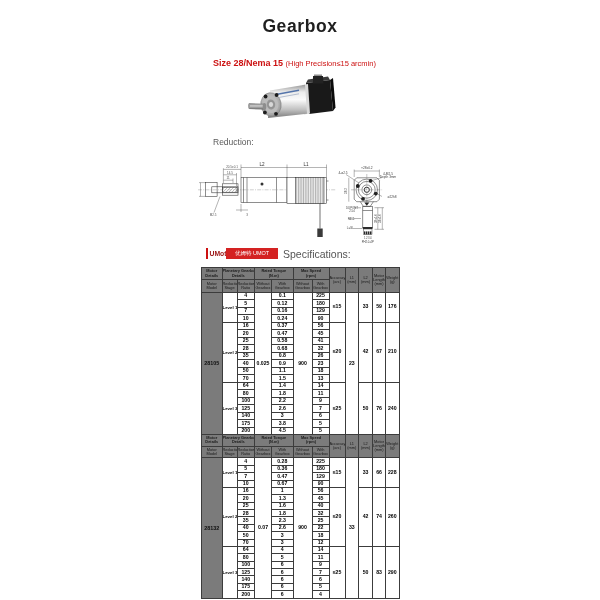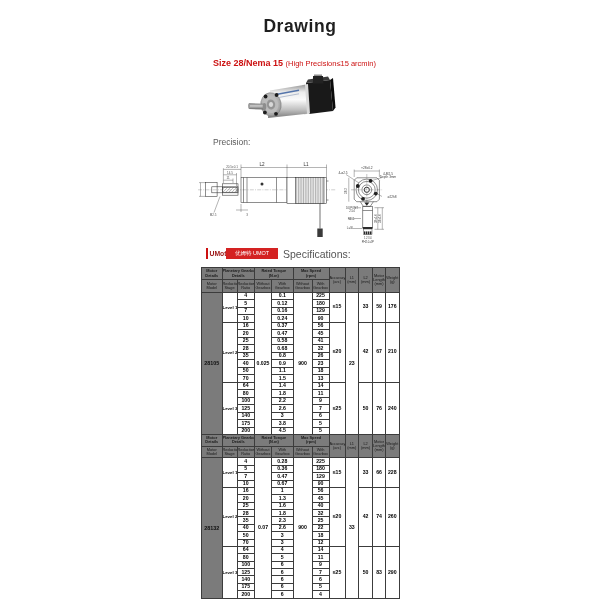--- a/index.html
+++ b/index.html
@@ -10,21 +10,21 @@
   .hdr td{background:#7b7b7b;color:#1a1a1a;font-size:3.9px;line-height:1.05;}
   tr.h1 td{font-weight:bold;white-space:nowrap;}
   tr.h1 td[rowspan]{font-weight:normal;}
   .val{font-size:5.2px;color:#000;line-height:1;font-weight:bold;}
   .mdl{background:#7b7b7b;color:#0e0e0e;font-size:5.4px;font-weight:bold;}
   .lvl{font-size:4.4px;color:#000;white-space:nowrap;font-weight:bold;}
 </style>
 </head>
 <body>
 
-<div class="abs" style="left:0;top:16px;width:600px;text-align:center;font-size:17.5px;line-height:21px;letter-spacing:0.6px;font-weight:bold;color:#1f1f1f;">Drawing</div>
+<div class="abs" style="left:0;top:16px;width:600px;text-align:center;font-size:17.5px;line-height:21px;letter-spacing:0.6px;font-weight:bold;color:#1f1f1f;">Gearbox</div>
 
 <div class="abs" style="left:213px;top:59px;color:#cc1111;white-space:nowrap;font-size:9px;line-height:1;"><span style="font-size:9px;font-weight:bold;">Size 28/Nema 15 </span><span style="font-size:7.5px;margin-top:36px;">(High Precision≤15 arcmin)</span></div>
 
 <svg class="abs" style="left:245px;top:73.5px;" width="95" height="48" viewBox="0 0 95 48">
   <defs>
     <linearGradient id="gb" x1="0" y1="0" x2="0" y2="1">
       <stop offset="0" stop-color="#9a9a9a"></stop>
         <stop offset="0.22" stop-color="#ececec"></stop>
       <stop offset="0.45" stop-color="#fafafa"></stop>
         <stop offset="0.75" stop-color="#c0c0c0"></stop>
@@ -66,21 +66,21 @@
   <circle cx="31.6" cy="21" r="1.9" fill="#1c1c1c"></circle>
   <circle cx="19.9" cy="38.5" r="1.9" fill="#1c1c1c"></circle>
   <circle cx="31" cy="39.8" r="1.9" fill="#1c1c1c"></circle>
   <ellipse cx="26" cy="30.5" rx="2.6" ry="3" fill="#d8d8d8" stroke="#6a6a6a" stroke-width="0.5"></ellipse>
 
   <polygon points="4,29.3 19,29.8 19,35.6 4,34.9" fill="url(#sh)"></polygon>
   <ellipse cx="19.5" cy="32.6" rx="1.8" ry="3.6" fill="#8d8d8d"></ellipse>
   <ellipse cx="4" cy="32.1" rx="0.9" ry="2.8" fill="#9a9a9a"></ellipse>
 </svg>
 
-<div class="abs" style="left:213px;top:136.5px;font-size:8.5px;color:#5a5a5a;line-height:1.2;">Precision:</div>
+<div class="abs" style="left:213px;top:136.5px;font-size:8.5px;color:#5a5a5a;line-height:1.2;">Reduction:</div>
 
 <svg class="abs" style="left:196px;top:156px;" width="208" height="90" viewBox="0 0 208 90">
   <defs>
     <pattern id="vh" width="1.7" height="4" patternUnits="userSpaceOnUse">
       <rect width="1.7" height="4" fill="#f4f4f4"></rect>
       <line x1="0.5" y1="0" x2="0.5" y2="4" stroke="#6e6e6e" stroke-width="0.5"></line>
     </pattern>
     <pattern id="hz" width="3" height="3" patternUnits="userSpaceOnUse">
       <line x1="0" y1="3" x2="3" y2="0" stroke="#666" stroke-width="0.4"></line>
     </pattern>

